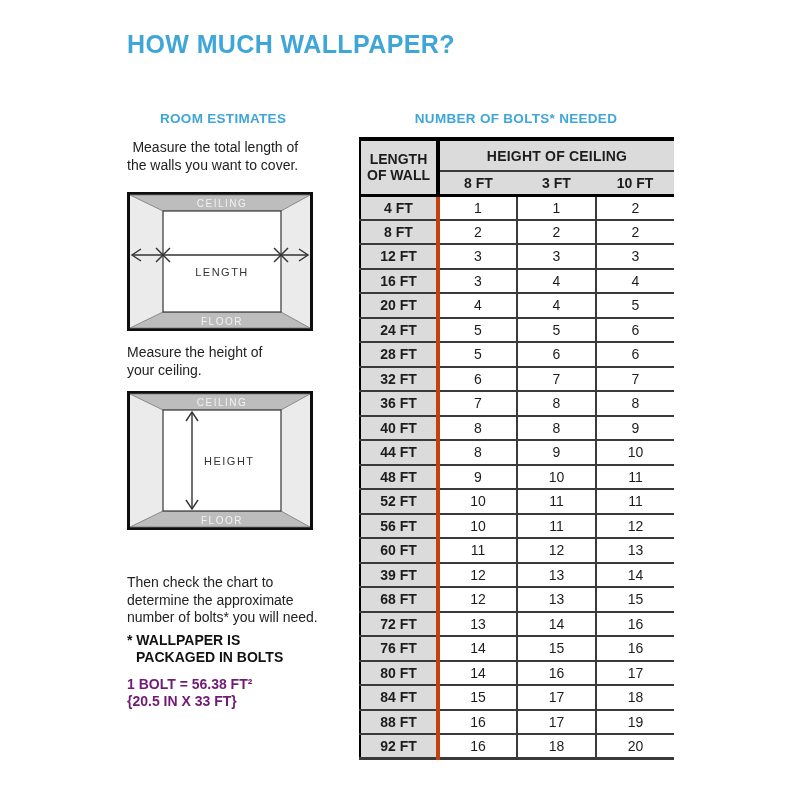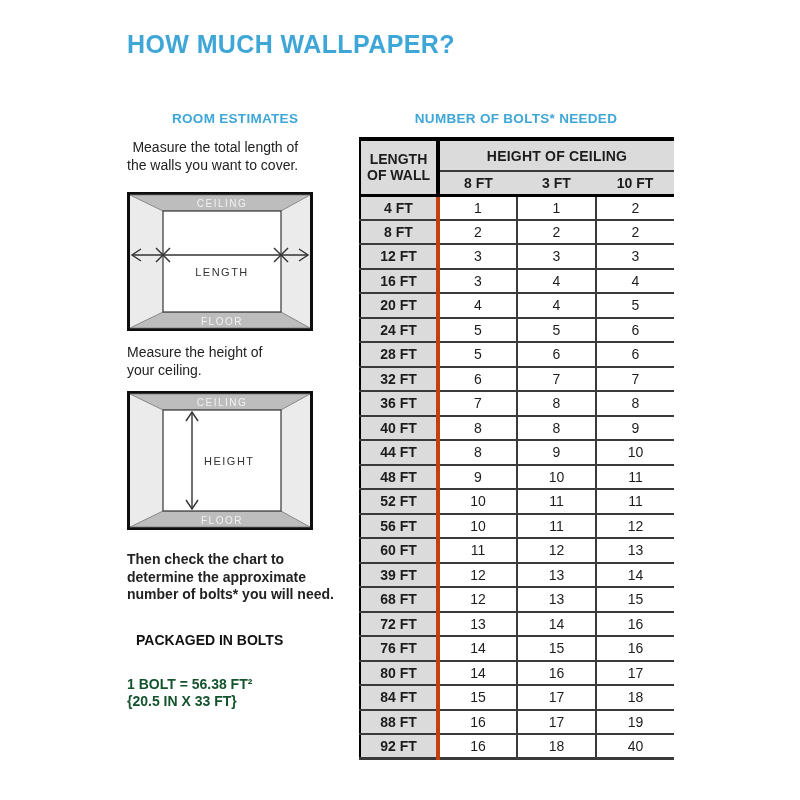--- a/index.html
+++ b/index.html
@@ -20,32 +20,32 @@
     font-weight: bold;
     letter-spacing: 0.4px;
     color: #3fa6d8;
   }
   .section-heading {
     font-size: 13.5px;
     font-weight: bold;
     letter-spacing: 0.3px;
     color: #3fa6d8;
   }
-  .re-heading { position: absolute; left: 124px; top: 111px; padding-left: 48px; }
+  .re-heading { position: absolute; left: 112px; top: 111px; padding-left: 48px; }
   .body-text {
     position: absolute;
     left: 127px;
     font-size: 14px;
     line-height: 17.5px;
     color: #222222;
     white-space: pre-line;
   }
   .p1 { top: 139px; text-align: right; }
   .p2 { top: 344px; }
-  .p3 { top: 551px; font-weight: bold; }
+  .p3 { top: 574px; }
   .diagram { position: absolute; left: 127px; }
   .d1 { top: 192px; }
   .d2 { top: 391px; }
   .diagram-label {
     font-size: 10px;
     letter-spacing: 1.5px;
     fill: #f2f2f2;
   }
   .measure-label {
     font-size: 11px;
@@ -60,21 +60,21 @@
     line-height: 16.5px;
     color: #111111;
   }
   .footnote .indent { margin-left: 9px; }
   .bolt-spec {
     position: absolute;
     left: 127px; top: 676px;
     font-size: 14px;
     font-weight: bold;
     line-height: 16.5px;
-    color: #14532d;
+    color: #701a75;
   }
   .table-heading {
     position: absolute;
     left: 359px; top: 111px;
     width: 314px;
     text-align: center;
   }
   table.bolts {
     position: absolute;
     left: 359px; top: 137px;
@@ -170,20 +170,21 @@
       <polyline points="59,109 65,118 71,109"></polyline>
     </g>
     <text class="measure-label" x="77" y="74" text-anchor="start">HEIGHT</text>
   </svg>
 
   <p class="body-text p3">Then check the chart to
 determine the approximate
 number of bolts* you will need.</p>
 
   <div class="footnote">
+    <div>* WALLPAPER IS</div>
     <div class="indent">PACKAGED IN BOLTS</div>
   </div>
 
   <div class="bolt-spec">
     <div>1 BOLT = 56.38 FT²</div>
     <div>{20.5 IN X 33 FT}</div>
   </div>
 
   <h2 class="section-heading table-heading">NUMBER OF BOLTS* NEEDED</h2>
 
@@ -336,18 +337,18 @@
         <tr>
           <td class="wall-cell">88 FT</td>
           <td class="val-cell">16</td>
           <td class="val-cell">17</td>
           <td class="val-cell">19</td>
         </tr>
         <tr>
           <td class="wall-cell">92 FT</td>
           <td class="val-cell">16</td>
           <td class="val-cell">18</td>
-          <td class="val-cell">40</td>
+          <td class="val-cell">20</td>
         </tr>
       </tbody>
   </table>
 
 </div>
 
 </body></html>

